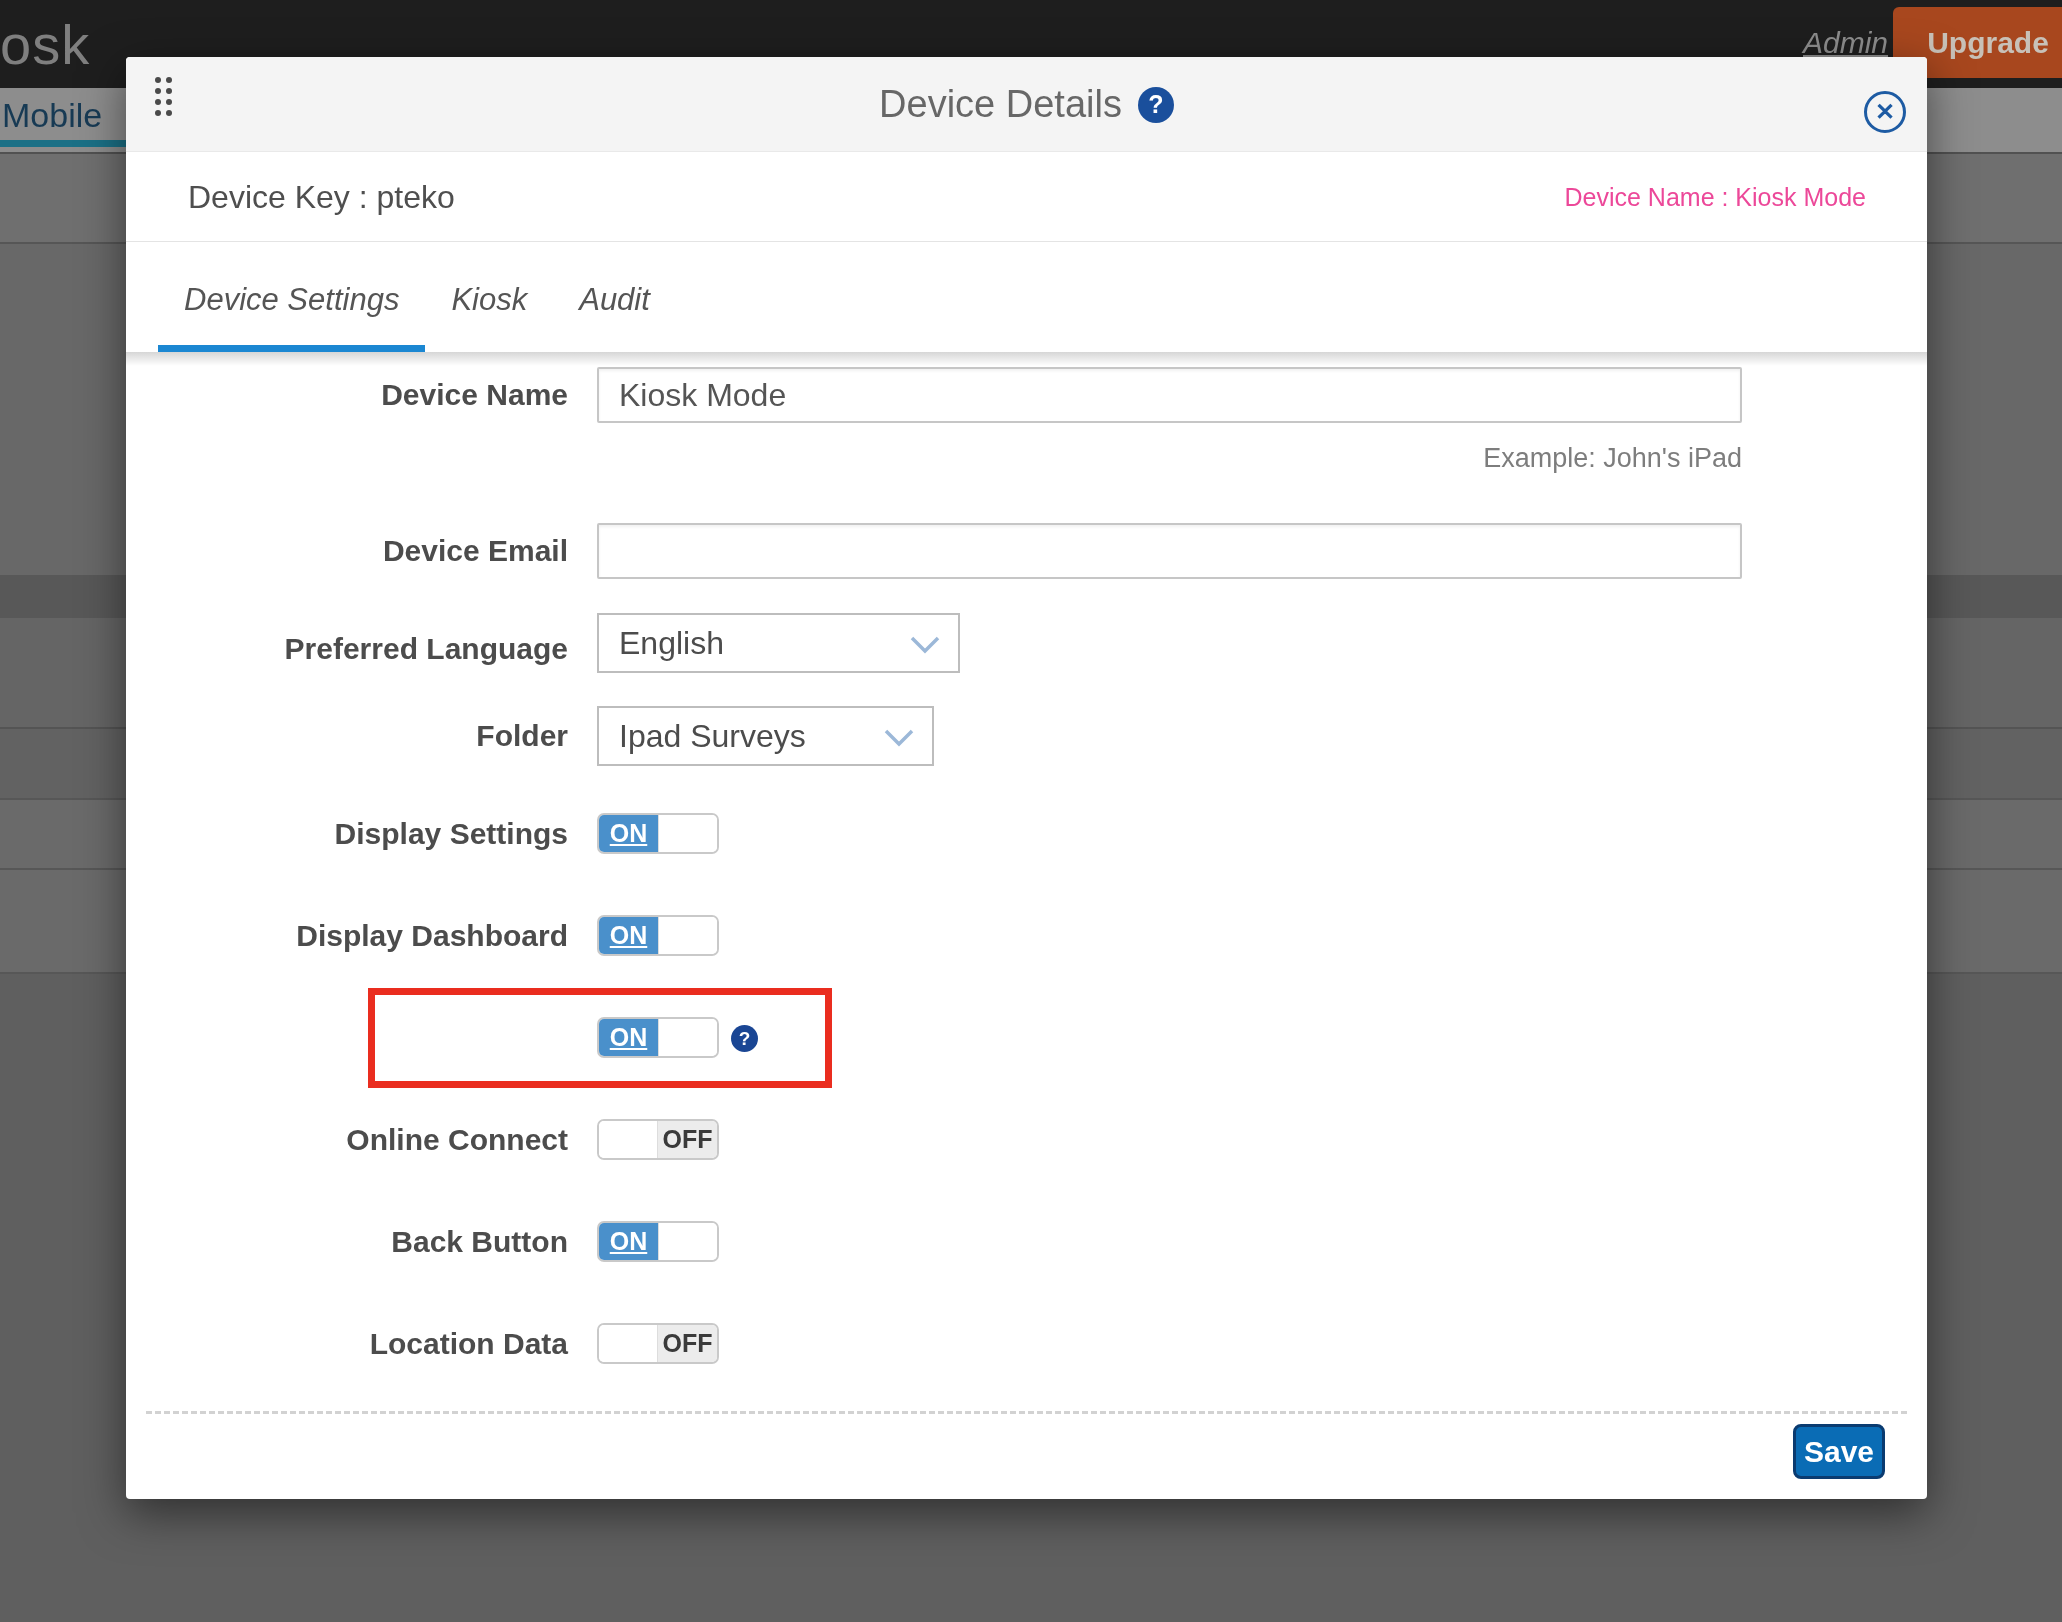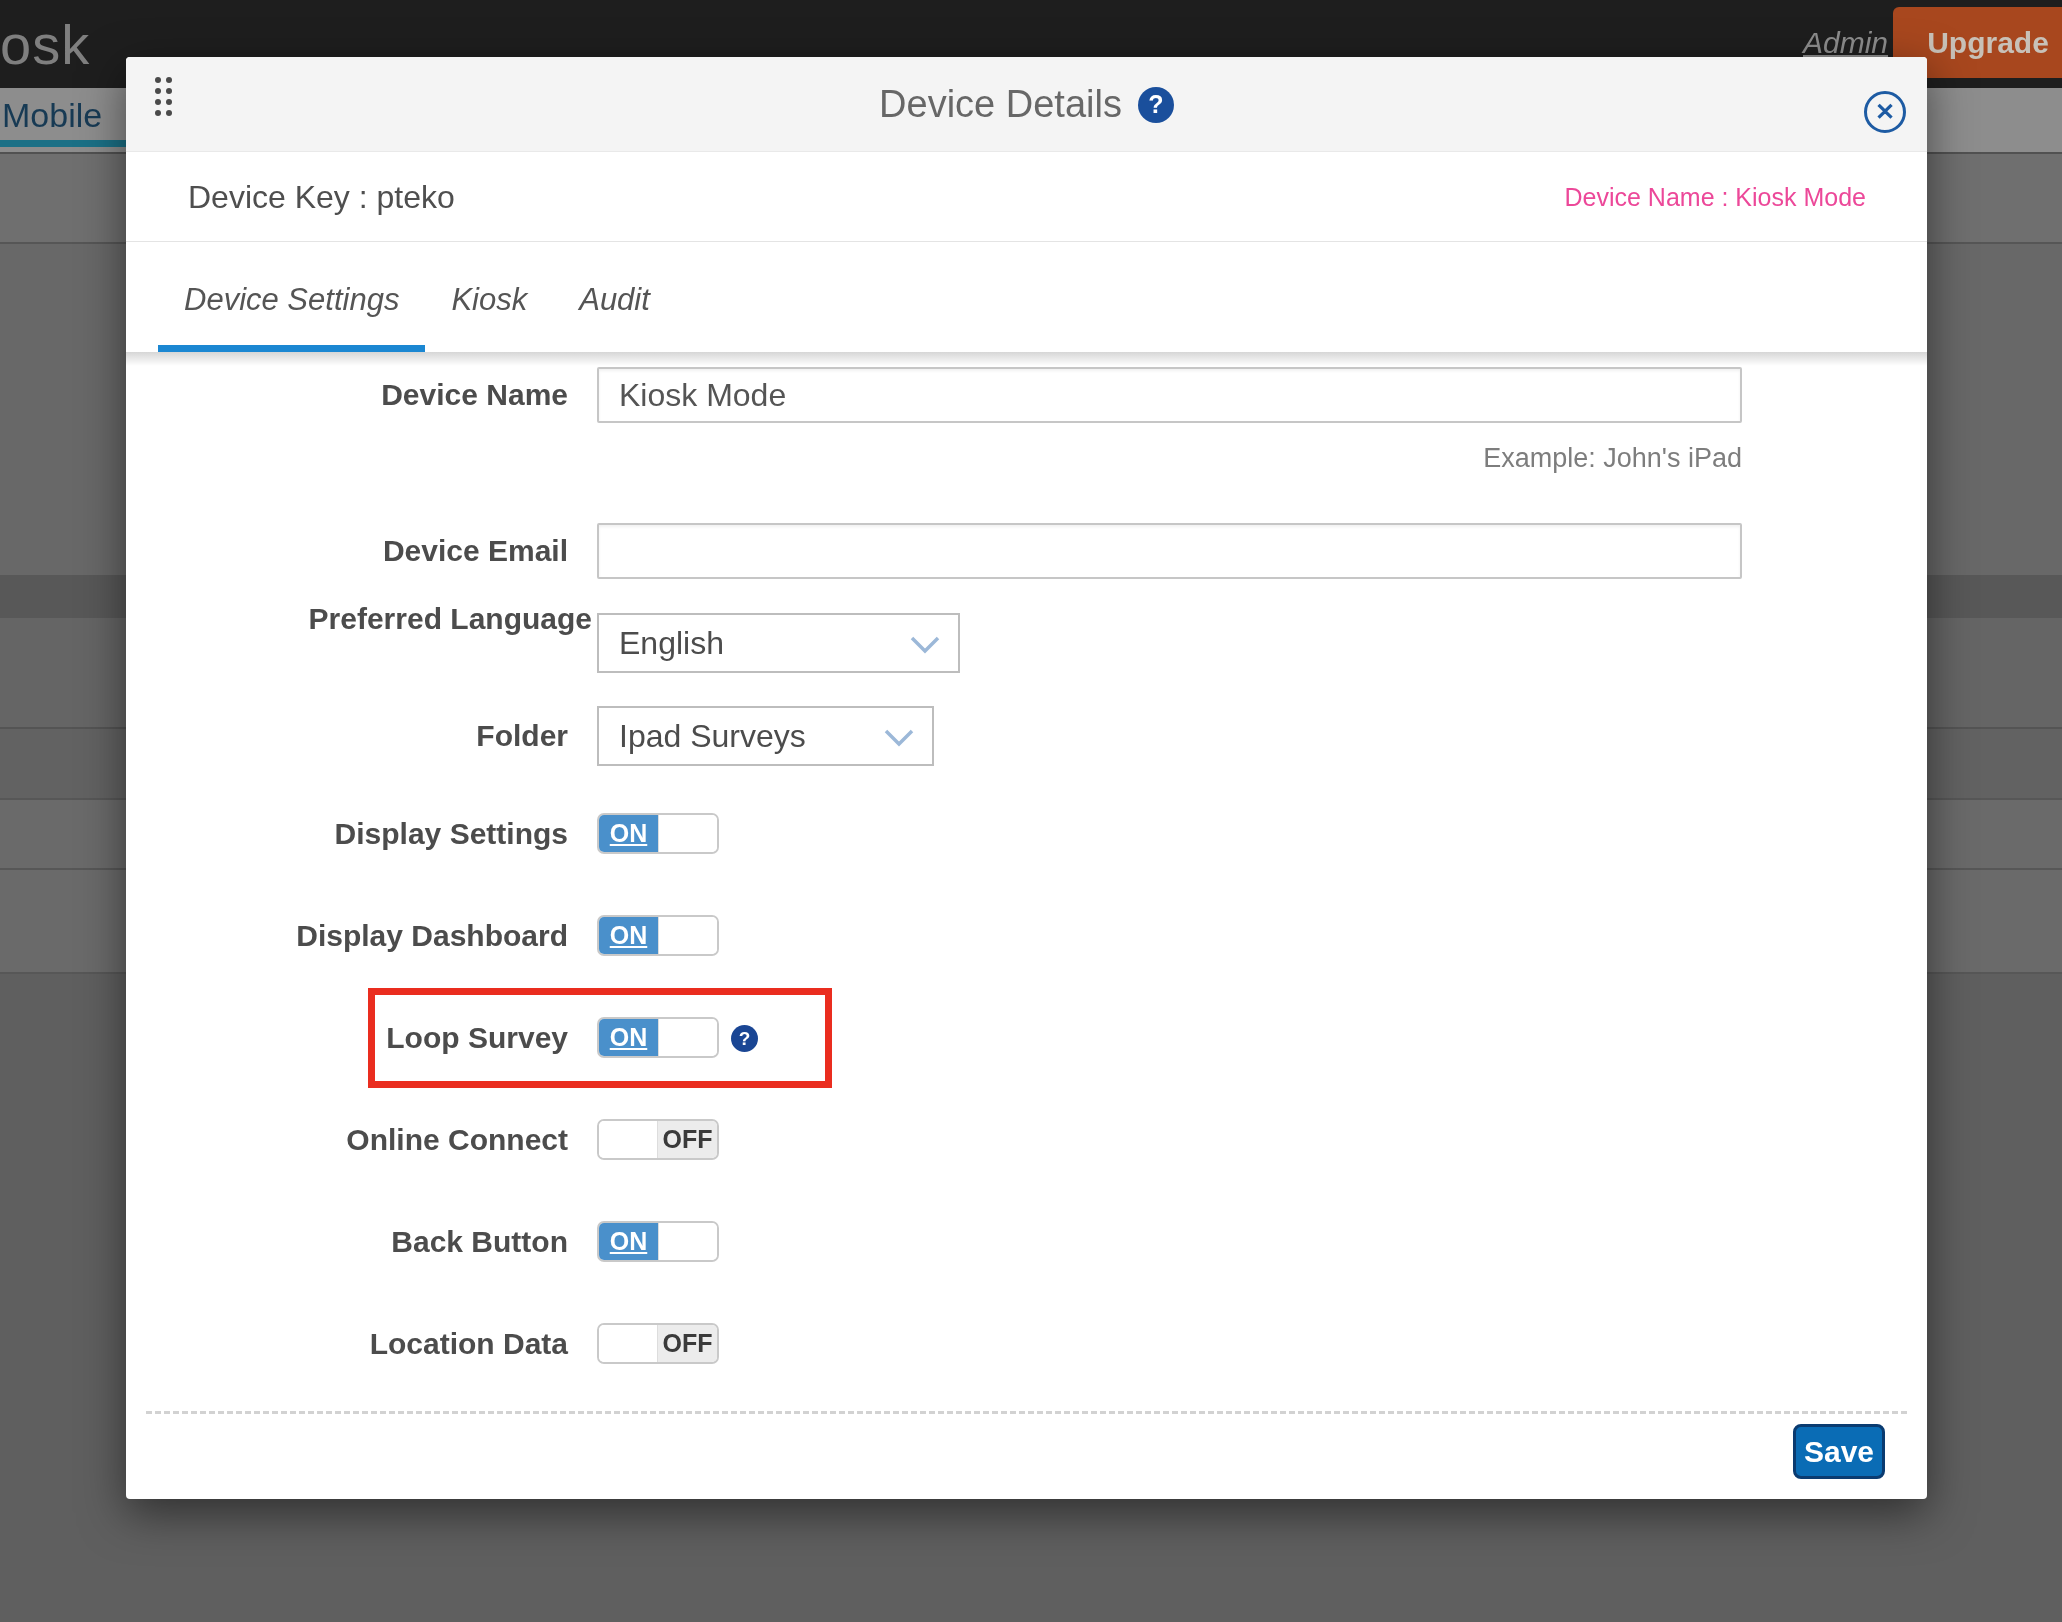--- a/index.html
+++ b/index.html
@@ -149,21 +149,21 @@
     </div>
     <div class="tab-shadow"></div>
 
     <div class="flabel" style="top:310px;height:56px;line-height:56px;">Device Name</div>
     <input class="tinput" style="top: 310px;" value="Kiosk Mode">
     <div class="hint" style="top:386px;">Example: John's iPad</div>
 
     <div class="flabel" style="top:466px;height:56px;line-height:56px;">Device Email</div>
     <input class="tinput" style="top: 466px;" value="">
 
-    <div class="flabel" style="top:532px;height:60px;line-height:60px;margin-left:24px;">Preferred Language</div>
+    <div class="flabel" style="top:562px;height:60px;line-height:60px;">Preferred Language</div>
     <div class="selectbox" style="top:556px;width:363px;">
       <span>English</span>
       <svg width="30" height="18" viewBox="0 0 30 18">
           <polyline points="2,2 15,15 28,2" fill="none" stroke="#9cb8d8" stroke-width="3.5"></polyline>
         </svg>
     </div>
 
     <div class="flabel" style="top:649px;height:60px;line-height:60px;">Folder</div>
     <div class="selectbox" style="top:649px;width:337px;">
       <span>Ipad Surveys</span>
@@ -178,21 +178,20 @@
         <span class="seg seg-off"></span>
       </div>
 
     <div class="flabel" style="top:858px;height:41px;line-height:41px;">Display Dashboard</div>
     <div class="toggle on" style="top:858px;">
         <span class="seg seg-on">ON</span>
         <span class="seg seg-off"></span>
       </div>
 
     <div class="red-box"></div>
-    <div class="flabel" style="top:960px;height:41px;line-height:41px;">Loop Survey</div>
     <div class="toggle on" style="top:960px;">
         <span class="seg seg-on">ON</span>
         <span class="seg seg-off"></span>
       </div>
     <div class="loop-help">?</div>
 
     <div class="flabel" style="top:1062px;height:41px;line-height:41px;">Online Connect</div>
     <div class="toggle off" style="top:1062px;">
         <span class="seg seg-on"></span>
         <span class="seg seg-off">OFF</span>

